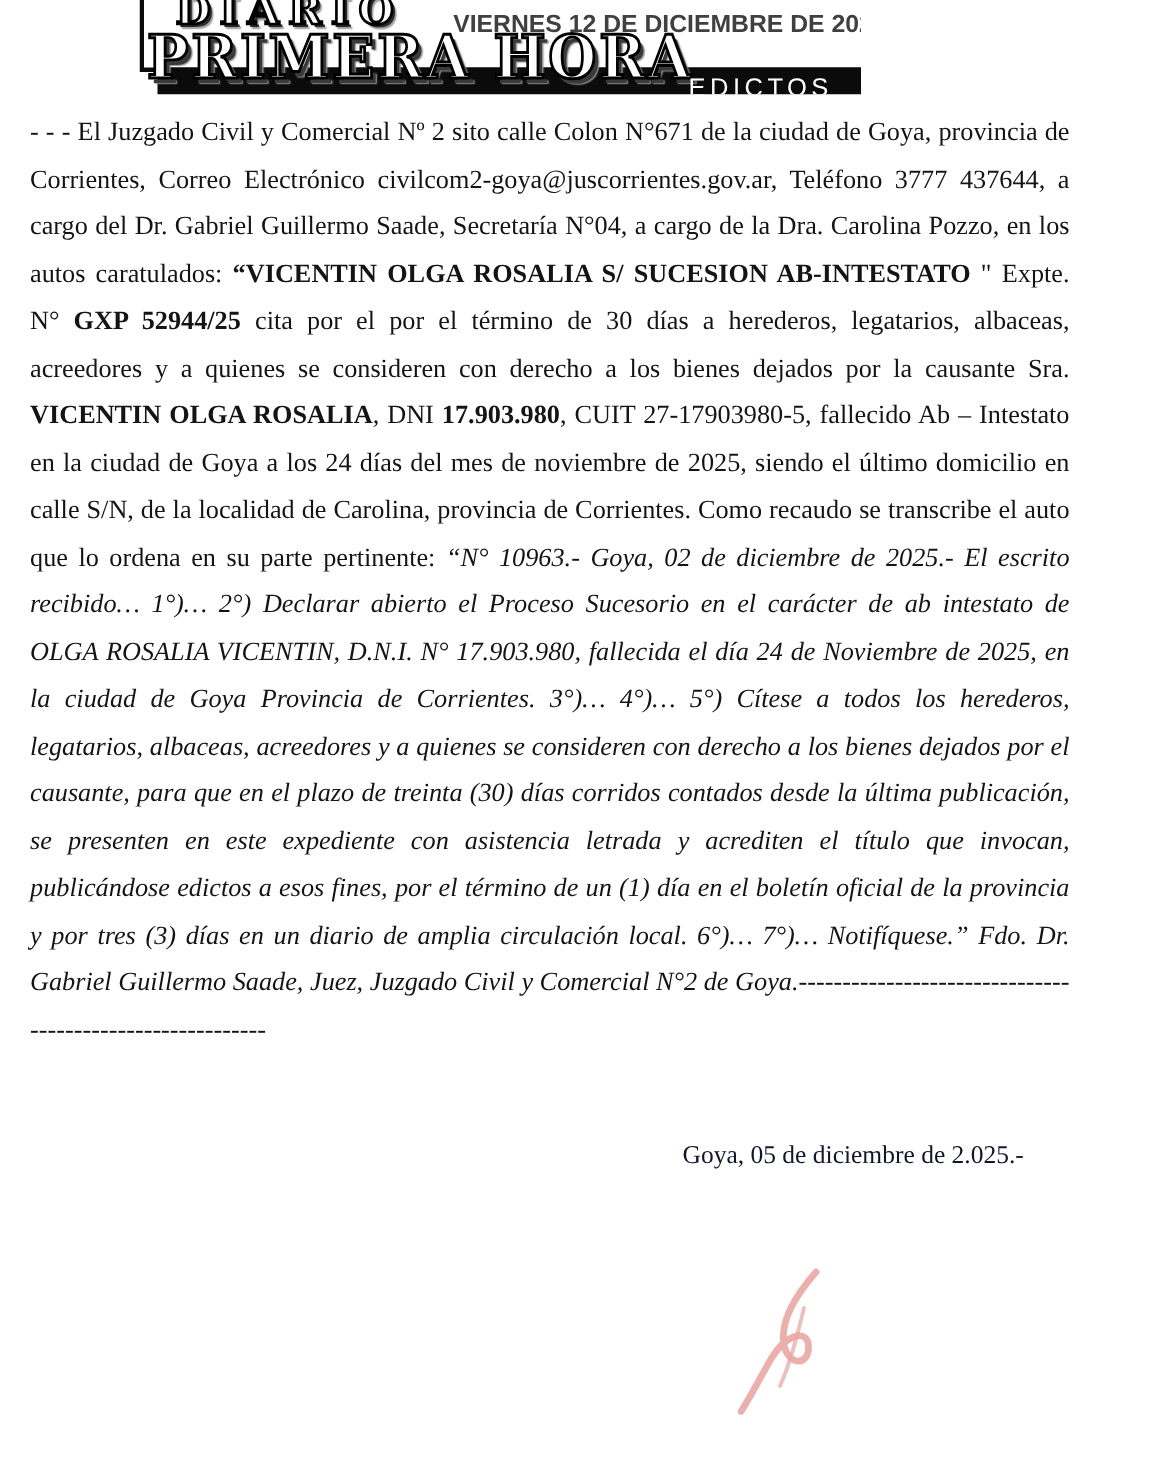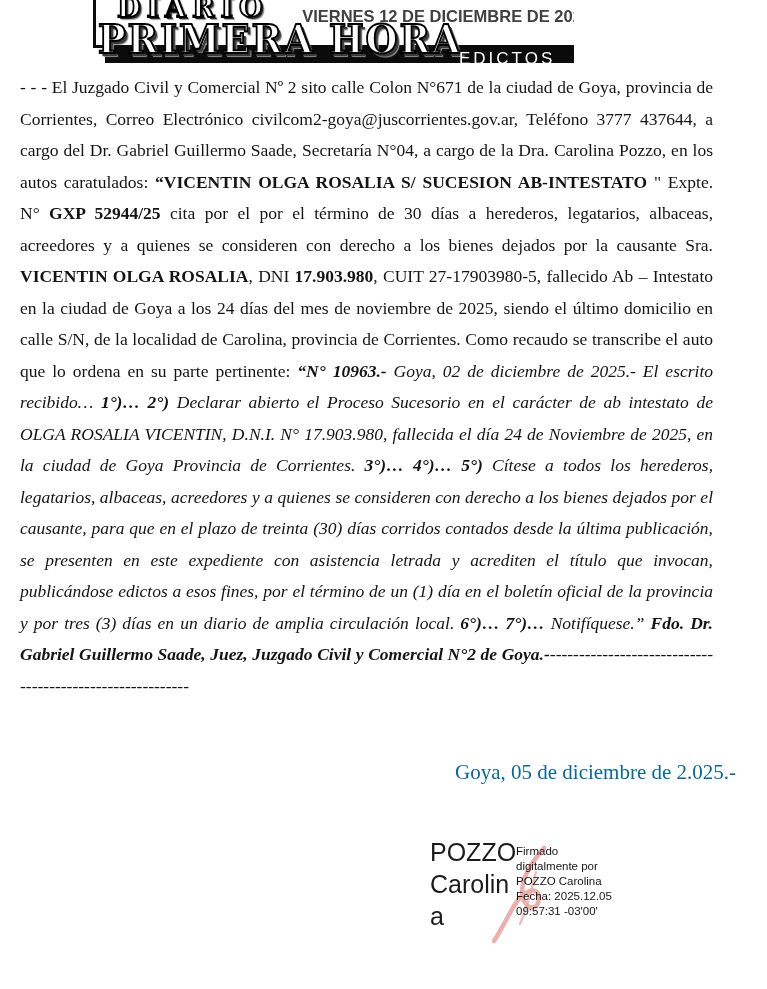--- a/index.html
+++ b/index.html
@@ -62,25 +62,25 @@
 
   
   .doc-text{
     position:absolute; left:20px; top:72px; width:693px;
     font-size:17.5px; line-height:31.5px;
     text-align:justify;
     color:#141414;
   }
   .run.b{font-weight:bold;}
   .run.i{font-style:italic;}
-  .run.bi{font-weight:bold;font-style:italic;}
+  .run.bi{font-weight:normal;font-style:italic;}
 
   .closing-date{
     position:absolute; left:455px; top:760px;
-    font-size:21px; color:#0369a1; white-space:nowrap;
+    font-size:17px; color:#0f172a; white-space:nowrap;
   }
 
   
   .signature{
     position:absolute; left:430px; top:836px;
     width:250px; height:110px;
   }
   .sig-name{
     position:absolute; left:0; top:0; width:90px;
     font-family:"Liberation Sans", sans-serif;
@@ -107,29 +107,17 @@
   <div class="date-banner">VIERNES 12 DE DICIEMBRE DE 2025</div>
   <div class="primera">PRIMERA HORA</div>
   <div class="edictos">EDICTOS</div>
 </div>
 
 <div class="doc-text"><span class="run ">- - - El Juzgado Civil y Comercial Nº 2 sito calle Colon N°671 de la ciudad de Goya, provincia de Corrientes, Correo Electrónico civilcom2-goya@juscorrientes.gov.ar, Teléfono 3777 437644, a cargo del Dr. Gabriel Guillermo Saade, Secretaría N°04, a cargo de la Dra. Carolina Pozzo, en los autos caratulados: </span><span class="run b">“VICENTIN OLGA ROSALIA S/ SUCESION AB-INTESTATO </span><span class="run ">" Expte. N° </span><span class="run b">GXP 52944/25</span><span class="run "> cita por el por el término de 30 días a herederos, legatarios, albaceas, acreedores y a quienes se consideren con derecho a los bienes dejados por la causante Sra. </span><span class="run b">VICENTIN OLGA ROSALIA</span><span class="run ">, DNI </span><span class="run b">17.903.980</span><span class="run ">, CUIT 27-17903980-5, fallecido Ab – Intestato en la ciudad de Goya a los 24 días del mes de noviembre de 2025, siendo el último domicilio en calle S/N, de la localidad de Carolina, provincia de Corrientes. Como recaudo se transcribe el auto que lo ordena en su parte pertinente: </span><span class="run bi">“N° 10963.-</span><span class="run i"> Goya, 02 de diciembre de 2025.- El escrito recibido… </span><span class="run bi">1°)… 2°)</span><span class="run i"> Declarar abierto el Proceso Sucesorio en el carácter de ab intestato de OLGA ROSALIA VICENTIN, D.N.I. N° 17.903.980, fallecida el día 24 de Noviembre de 2025, en la ciudad de Goya Provincia de Corrientes. </span><span class="run bi">3°)… 4°)… 5°)</span><span class="run i"> Cítese a todos los herederos, legatarios, albaceas, acreedores y a quienes se consideren con derecho a los bienes dejados por el causante, para que en el plazo de treinta (30) días corridos contados desde la última publicación, se presenten en este expediente con asistencia letrada y acrediten el título que invocan, publicándose edictos a esos fines, por el término de un (1) día en el boletín oficial de la provincia y por tres (3) días en un diario de amplia circulación local. </span><span class="run bi">6°)… 7°)…</span><span class="run i"> Notifíquese.” </span><span class="run bi">Fdo. Dr. Gabriel Guillermo Saade, Juez, Juzgado Civil y Comercial N°2 de Goya.-</span><span class="run ">---------------------------------------------------------</span></div>
 
 <div class="closing-date">Goya, 05 de diciembre de 2.025.-</div>
 
 <div class="signature">
-  <div class="sig-name">
-    <div>POZZO</div>
-    <div>Carolin</div>
-    <div>a</div>
-  </div>
   <svg class="sig-flourish" width="70" height="100" viewBox="0 0 70 100" fill="none">
     <path d="M52 4 C38 20 27 38 31 54 C34 66 47 67 47 54 C47 42 33 44 22 62 C15 74 9 86 2 97" stroke="#e9a7a3" stroke-width="4.5" stroke-linecap="round" fill="none" opacity="0.9"></path>
     <path d="M44 28 C40 44 36 62 28 80" stroke="#e9a7a3" stroke-width="2.5" stroke-linecap="round" fill="none" opacity="0.75"></path>
   </svg>
-  <div class="sig-details">
-    <div>Firmado</div>
-    <div>digitalmente por</div>
-    <div>POZZO Carolina</div>
-    <div>Fecha: 2025.12.05</div>
-    <div>09:57:31 -03'00'</div>
-  </div>
 </div>
 
 </body></html>

